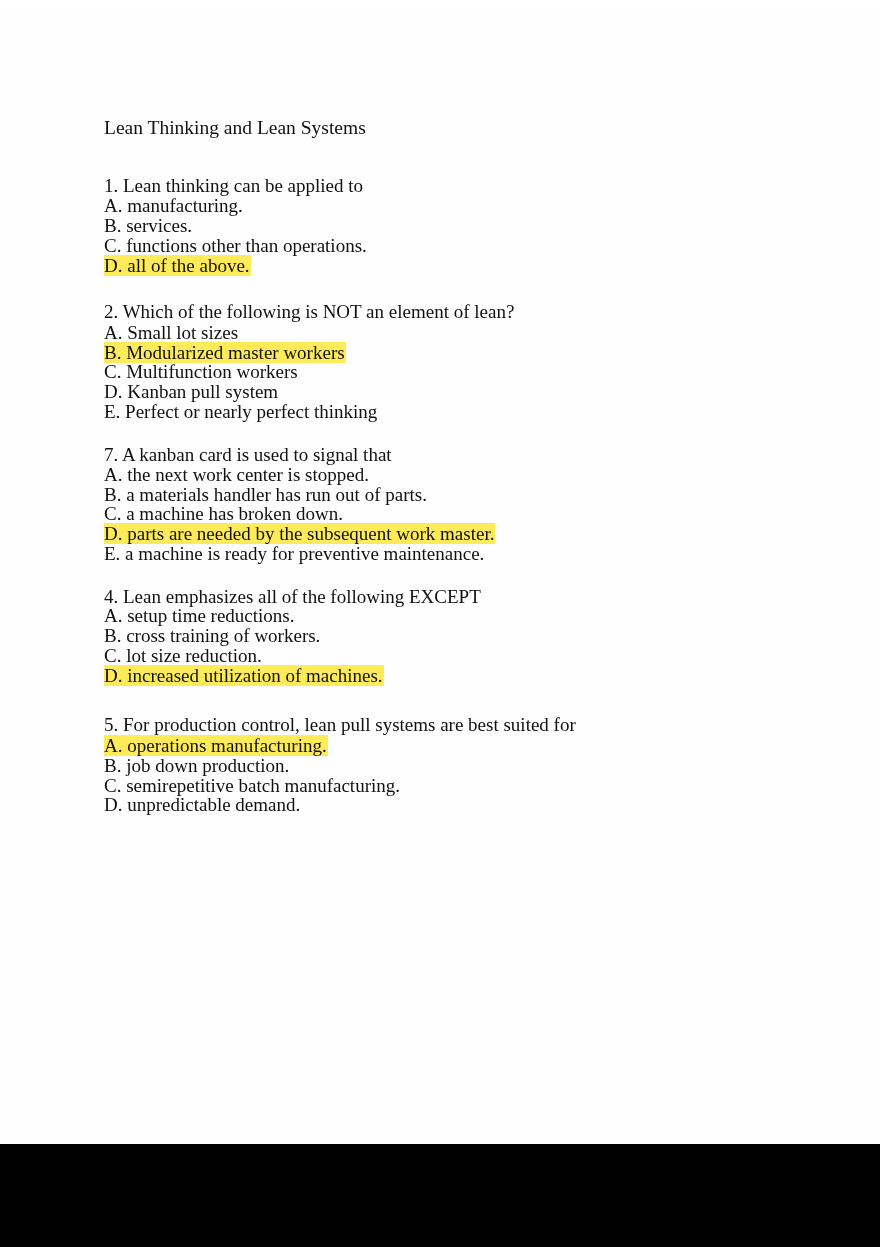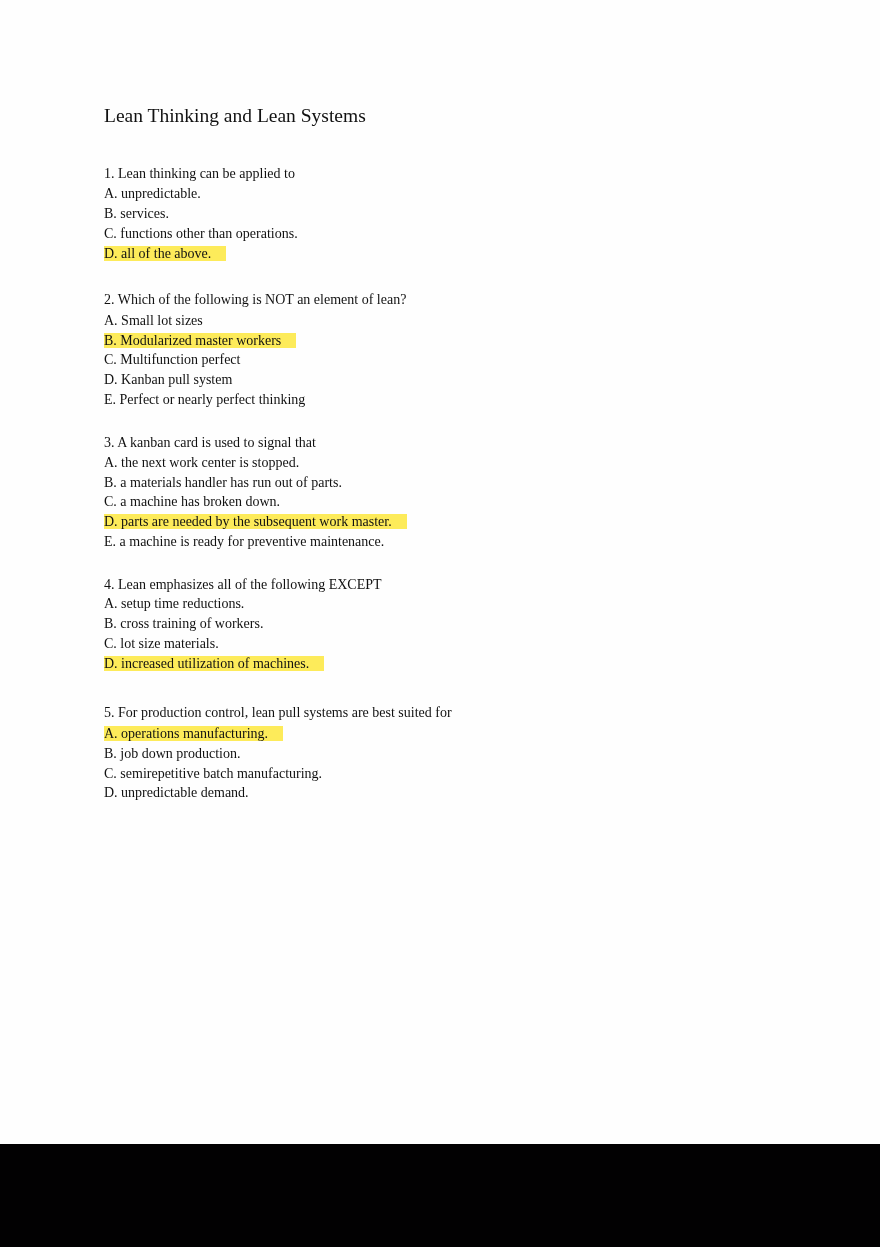--- a/index.html
+++ b/index.html
@@ -2,63 +2,63 @@
 <html><head>
   <meta charset="utf-8">
   <style>
     html, body { margin: 0; padding: 0; }
     body {
       width: 880px; height: 1247px; position: relative; overflow: hidden;
       background: #ffffff;
       font-family: "Liberation Serif", "DejaVu Serif", serif;
       color: #111111;
     }
-    .page { position: absolute; left: 0; top: 0; width: 880px; height: 1144px; background: #fefefe; text-align: center; }
+    .page { position: absolute; left: 0; top: 12px; width: 880px; height: 1144px; background: #fefefe; text-align: center; }
     .title { position: absolute; left: 104px; top: 104px; font-size: 19.5px; line-height: 24px; white-space: nowrap; }
-    .line { position: absolute; left: 104px; font-size: 14px; line-height: 20px; white-space: nowrap; }
-    .hl { background: #fdeb5a; padding: 0 15px 0 0; }
+    .line { position: absolute; left: 104px; font-size: 19px; line-height: 20px; white-space: nowrap; }
+    .hl { background: #fdeb5a; padding: 0 1px 0 0; }
     .bottom-bar { position: absolute; left: 0; top: 1144px; width: 880px; height: 103px; background: #020102; }
   </style>
 </head>
 <body>
 
 <div class="page">
   <div class="title">Lean Thinking and Lean Systems</div>
 
   <div>
     <div class="line" style="top:164px">1. Lean thinking can be applied to</div>
-    <div class="line" style="top:184px"><span>A. unpredictable.</span></div>
+    <div class="line" style="top:184px"><span>A. manufacturing.</span></div>
     <div class="line" style="top:204px"><span>B. services.</span></div>
     <div class="line" style="top:224px"><span>C. functions other than operations.</span></div>
     <div class="line" style="top:244px"><span class="hl">D. all of the above.</span></div>
   </div>
 
   <div>
     <div class="line" style="top:290px">2. Which of the following is NOT an element of lean?</div>
     <div class="line" style="top:311px"><span>A. Small lot sizes</span></div>
     <div class="line" style="top:331px"><span class="hl">B. Modularized master workers</span></div>
-    <div class="line" style="top:350px"><span>C. Multifunction perfect</span></div>
+    <div class="line" style="top:350px"><span>C. Multifunction workers</span></div>
     <div class="line" style="top:370px"><span>D. Kanban pull system</span></div>
     <div class="line" style="top:390px"><span>E. Perfect or nearly perfect thinking</span></div>
   </div>
 
   <div>
-    <div class="line" style="top:433px">3. A kanban card is used to signal that</div>
+    <div class="line" style="top:433px">7. A kanban card is used to signal that</div>
     <div class="line" style="top:453px"><span>A. the next work center is stopped.</span></div>
     <div class="line" style="top:473px"><span>B. a materials handler has run out of parts.</span></div>
     <div class="line" style="top:492px"><span>C. a machine has broken down.</span></div>
     <div class="line" style="top:512px"><span class="hl">D. parts are needed by the subsequent work master.</span></div>
     <div class="line" style="top:532px"><span>E. a machine is ready for preventive maintenance.</span></div>
   </div>
 
   <div>
     <div class="line" style="top:575px">4. Lean emphasizes all of the following EXCEPT</div>
     <div class="line" style="top:594px"><span>A. setup time reductions.</span></div>
     <div class="line" style="top:614px"><span>B. cross training of workers.</span></div>
-    <div class="line" style="top:634px"><span>C. lot size materials.</span></div>
+    <div class="line" style="top:634px"><span>C. lot size reduction.</span></div>
     <div class="line" style="top:654px"><span class="hl">D. increased utilization of machines.</span></div>
   </div>
 
   <div>
     <div class="line" style="top:703px">5. For production control, lean pull systems are best suited for</div>
     <div class="line" style="top:724px"><span class="hl">A. operations manufacturing.</span></div>
     <div class="line" style="top:744px"><span>B. job down production.</span></div>
     <div class="line" style="top:764px"><span>C. semirepetitive batch manufacturing.</span></div>
     <div class="line" style="top:783px"><span>D. unpredictable demand.</span></div>
   </div>

